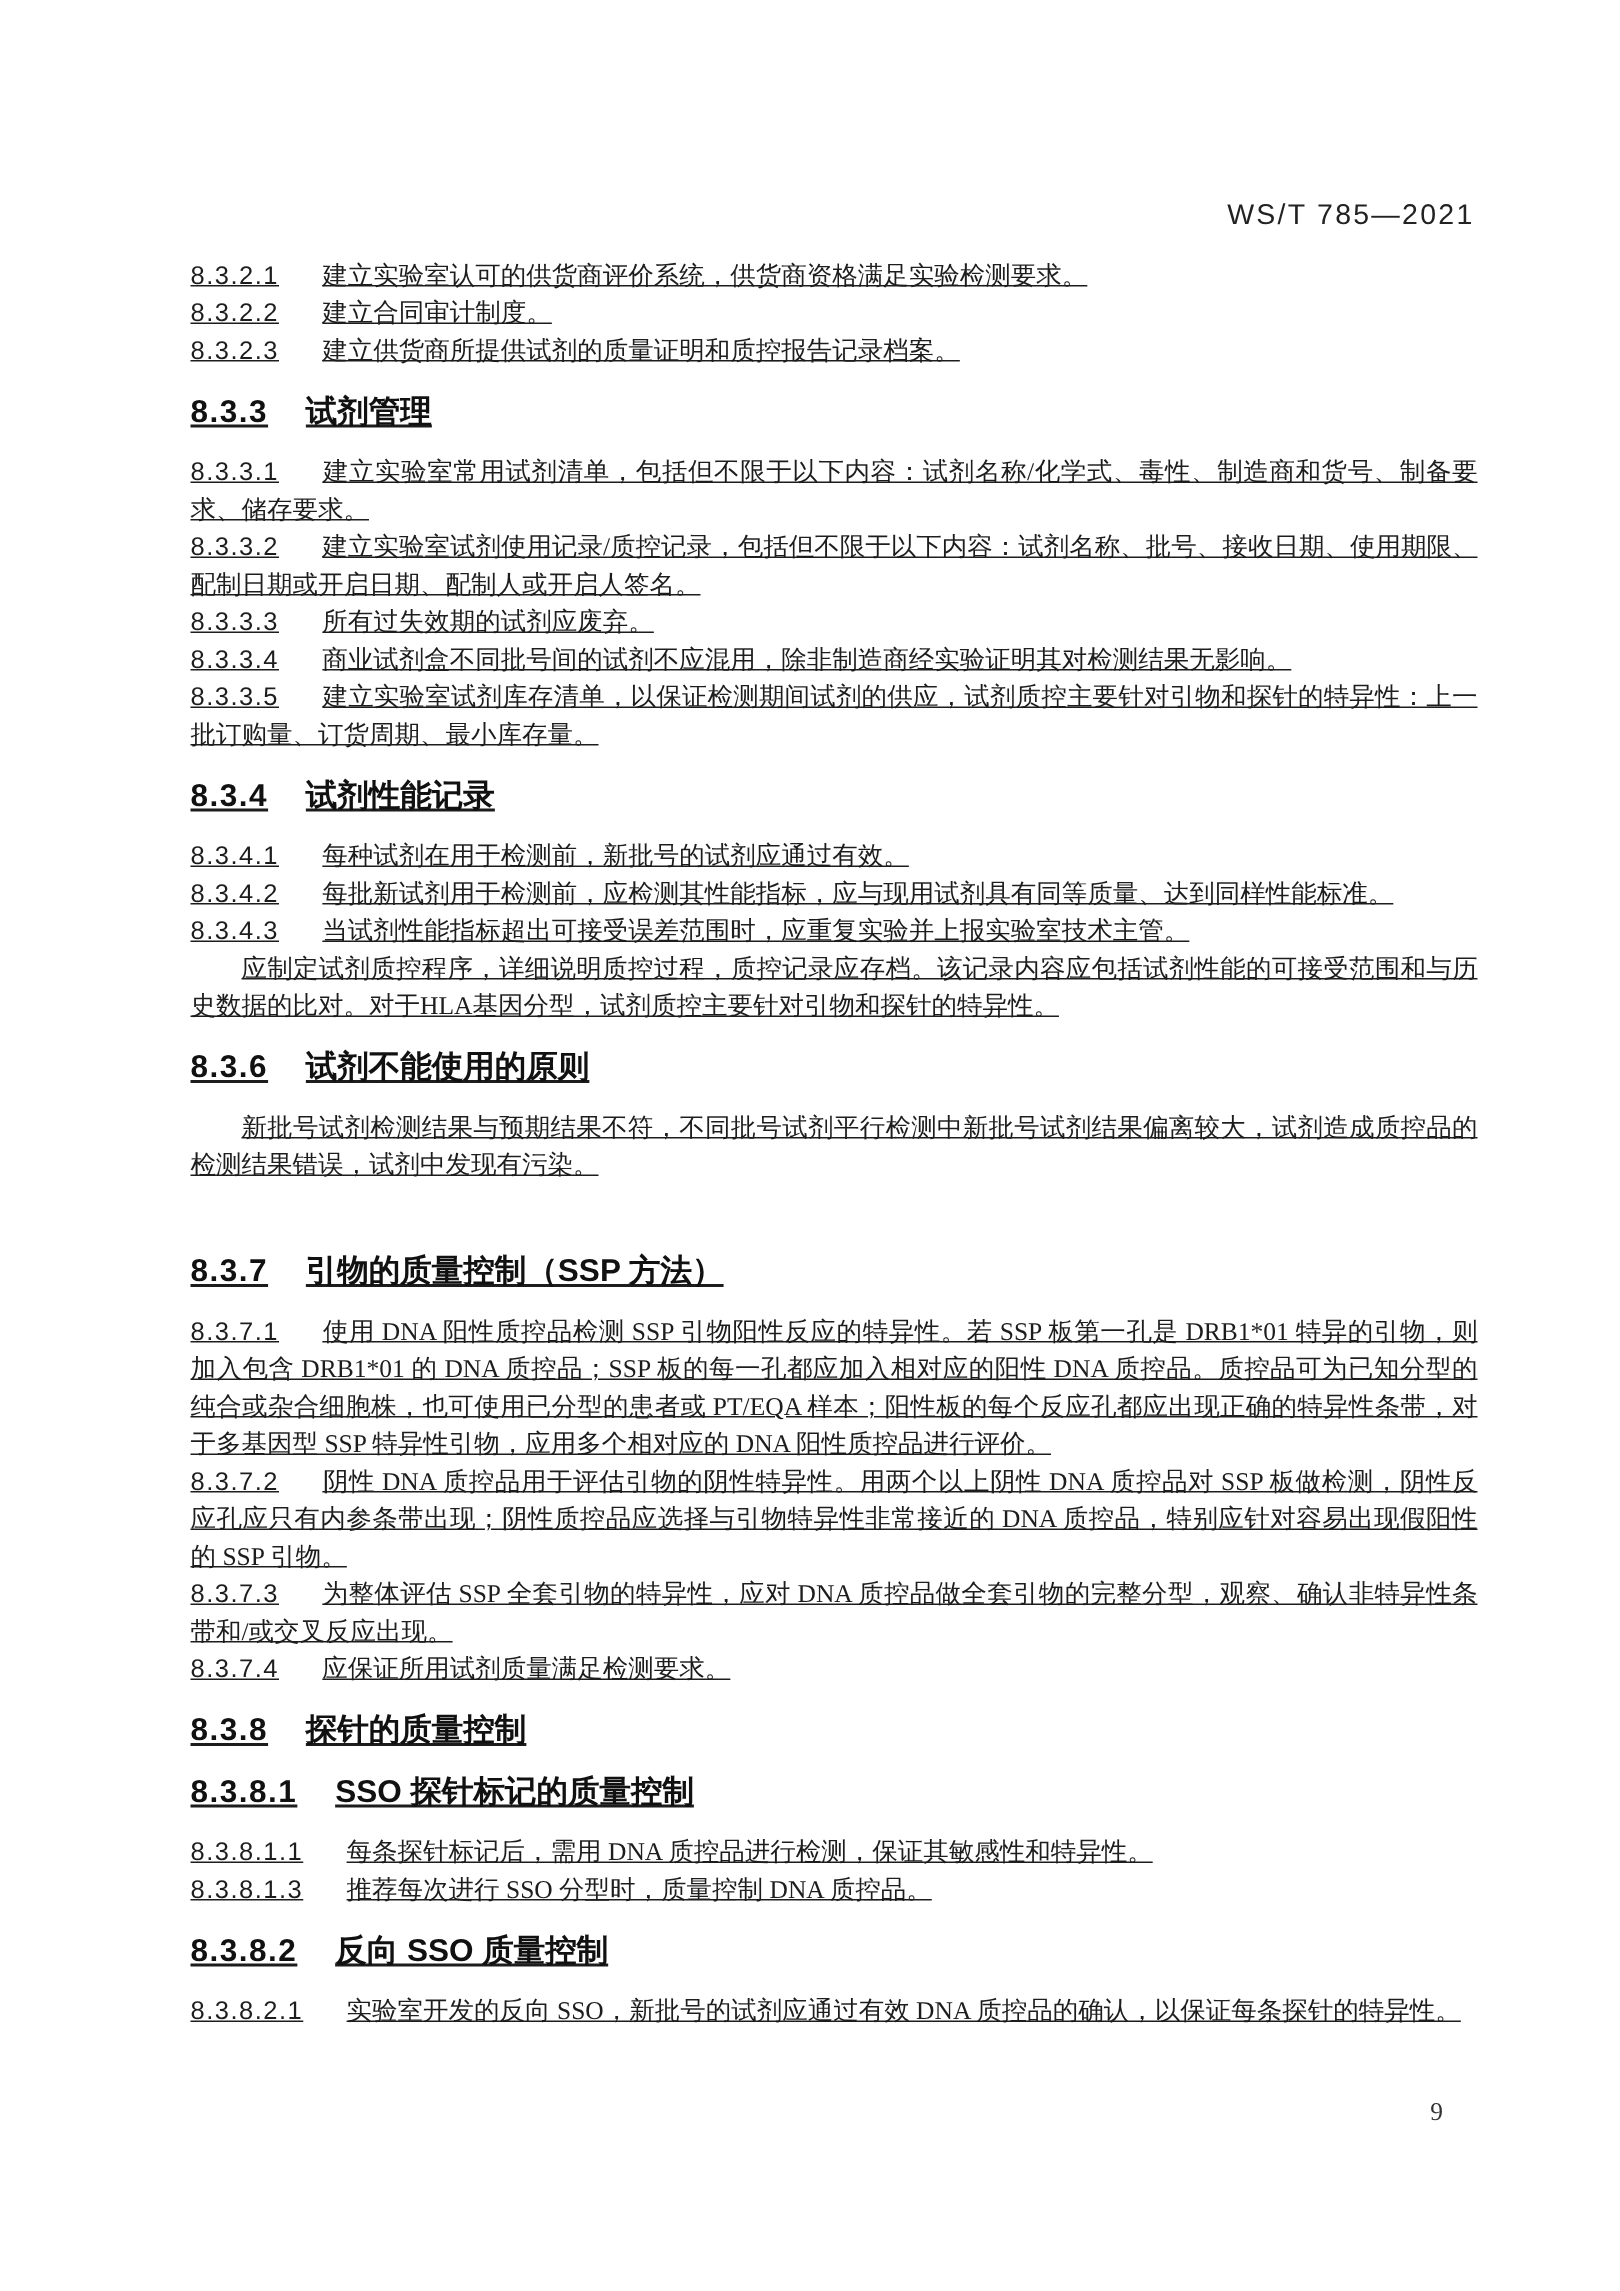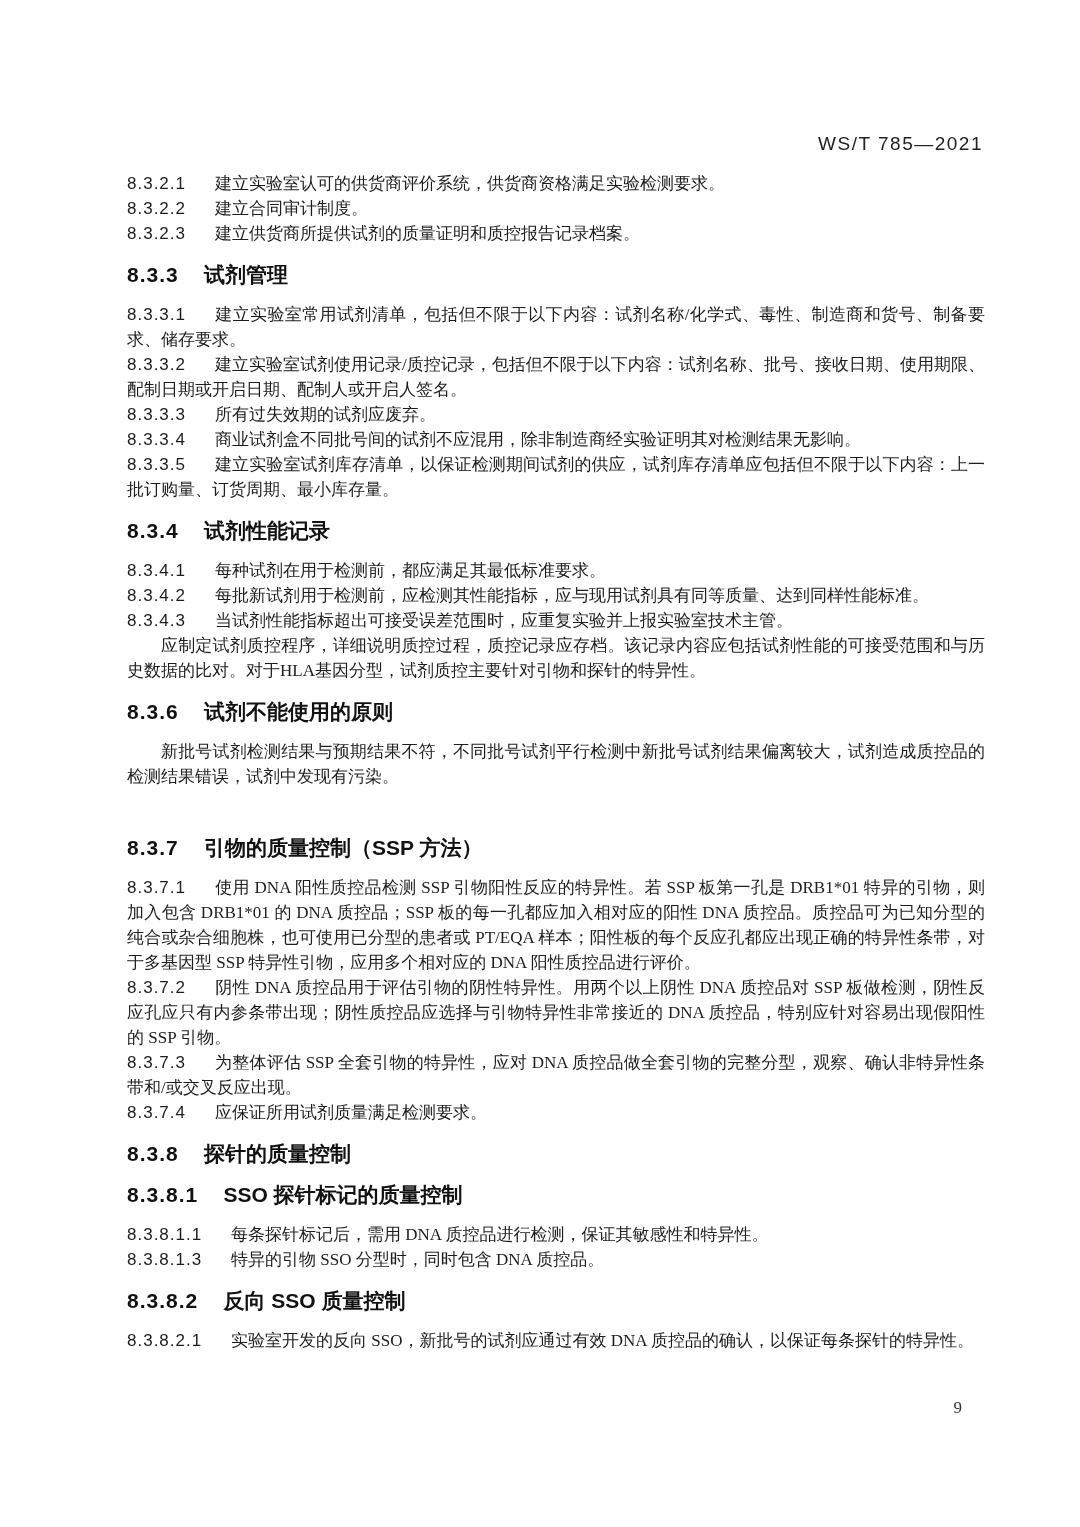--- a/index.html
+++ b/index.html
@@ -21,21 +21,21 @@
   }
   .doc-header {
     text-align: right;
     font-family: "Liberation Sans", "DejaVu Sans", sans-serif;
     font-size: 19px;
     letter-spacing: 1.5px;
     color: #222;
     line-height: 22px;
     margin: 0 2px 16px 0;
   }
-  main { display: block; }
+  main { display: block; text-decoration: underline; }
   p, h2, h3 {
     margin: 0;
     padding: 0;
   }
   .clause, .para {
     font-size: 17px;
     line-height: 25px;
     text-align: justify;
     color: #1d1d1d;
   }
@@ -81,25 +81,25 @@
     <p class="clause"><span class="num">8.3.2.1</span><span class="txt">建立实验室认可的供货商评价系统，供货商资格满足实验检测要求。</span></p>
     <p class="clause"><span class="num">8.3.2.2</span><span class="txt">建立合同审计制度。</span></p>
     <p class="clause"><span class="num">8.3.2.3</span><span class="txt">建立供货商所提供试剂的质量证明和质控报告记录档案。</span></p>
 
     <h2 class="heading"><span class="num">8.3.3</span><span class="txt">试剂管理</span></h2>
 
     <p class="clause"><span class="num">8.3.3.1</span><span class="txt">建立实验室常用试剂清单，包括但不限于以下内容：试剂名称/化学式、毒性、制造商和货号、制备要求、储存要求。</span></p>
     <p class="clause"><span class="num">8.3.3.2</span><span class="txt">建立实验室试剂使用记录/质控记录，包括但不限于以下内容：试剂名称、批号、接收日期、使用期限、配制日期或开启日期、配制人或开启人签名。</span></p>
     <p class="clause"><span class="num">8.3.3.3</span><span class="txt">所有过失效期的试剂应废弃。</span></p>
     <p class="clause"><span class="num">8.3.3.4</span><span class="txt">商业试剂盒不同批号间的试剂不应混用，除非制造商经实验证明其对检测结果无影响。</span></p>
-    <p class="clause"><span class="num">8.3.3.5</span><span class="txt">建立实验室试剂库存清单，以保证检测期间试剂的供应，试剂库存清单应包括但不限于以下内容：上一批订购量、订货周期、最小库存量。</span></p>
+    <p class="clause"><span class="num">8.3.3.5</span><span class="txt">建立实验室试剂库存清单，以保证检测期间试剂的供应，试剂质控主要针对引物和探针的特异性：上一批订购量、订货周期、最小库存量。</span></p>
 
     <h2 class="heading"><span class="num">8.3.4</span><span class="txt">试剂性能记录</span></h2>
 
-    <p class="clause"><span class="num">8.3.4.1</span><span class="txt">每种试剂在用于检测前，都应满足其最低标准要求。</span></p>
+    <p class="clause"><span class="num">8.3.4.1</span><span class="txt">每种试剂在用于检测前，新批号的试剂应通过有效。</span></p>
     <p class="clause"><span class="num">8.3.4.2</span><span class="txt">每批新试剂用于检测前，应检测其性能指标，应与现用试剂具有同等质量、达到同样性能标准。</span></p>
     <p class="clause"><span class="num">8.3.4.3</span><span class="txt">当试剂性能指标超出可接受误差范围时，应重复实验并上报实验室技术主管。</span></p>
 
 
     <p class="para">应制定试剂质控程序，详细说明质控过程，质控记录应存档。该记录内容应包括试剂性能的可接受范围和与历史数据的比对。对于HLA基因分型，试剂质控主要针对引物和探针的特异性。</p>
 
     <h2 class="heading"><span class="num">8.3.6</span><span class="txt">试剂不能使用的原则</span></h2>
 
     <p class="para">新批号试剂检测结果与预期结果不符，不同批号试剂平行检测中新批号试剂结果偏离较大，试剂造成质控品的检测结果错误，试剂中发现有污染。</p>
 
@@ -108,21 +108,21 @@
     <p class="clause"><span class="num">8.3.7.1</span><span class="txt">使用 DNA 阳性质控品检测 SSP 引物阳性反应的特异性。若 SSP 板第一孔是 DRB1*01 特异的引物，则加入包含 DRB1*01 的 DNA 质控品；SSP 板的每一孔都应加入相对应的阳性 DNA 质控品。质控品可为已知分型的纯合或杂合细胞株，也可使用已分型的患者或 PT/EQA 样本；阳性板的每个反应孔都应出现正确的特异性条带，对于多基因型 SSP 特异性引物，应用多个相对应的 DNA 阳性质控品进行评价。</span></p>
     <p class="clause"><span class="num">8.3.7.2</span><span class="txt">阴性 DNA 质控品用于评估引物的阴性特异性。用两个以上阴性 DNA 质控品对 SSP 板做检测，阴性反应孔应只有内参条带出现；阴性质控品应选择与引物特异性非常接近的 DNA 质控品，特别应针对容易出现假阳性的 SSP 引物。</span></p>
     <p class="clause"><span class="num">8.3.7.3</span><span class="txt">为整体评估 SSP 全套引物的特异性，应对 DNA 质控品做全套引物的完整分型，观察、确认非特异性条带和/或交叉反应出现。</span></p>
     <p class="clause"><span class="num">8.3.7.4</span><span class="txt">应保证所用试剂质量满足检测要求。</span></p>
 
     <h2 class="heading"><span class="num">8.3.8</span><span class="txt">探针的质量控制</span></h2>
 
     <h2 class="heading"><span class="num">8.3.8.1</span><span class="txt">SSO 探针标记的质量控制</span></h2>
 
     <p class="clause"><span class="num">8.3.8.1.1</span><span class="txt">每条探针标记后，需用 DNA 质控品进行检测，保证其敏感性和特异性。</span></p>
-    <p class="clause"><span class="num">8.3.8.1.3</span><span class="txt">特异的引物 SSO 分型时，同时包含 DNA 质控品。</span></p>
+    <p class="clause"><span class="num">8.3.8.1.3</span><span class="txt">推荐每次进行 SSO 分型时，质量控制 DNA 质控品。</span></p>
 
     <h2 class="heading"><span class="num">8.3.8.2</span><span class="txt">反向 SSO 质量控制</span></h2>
 
     <p class="clause"><span class="num">8.3.8.2.1</span><span class="txt">实验室开发的反向 SSO，新批号的试剂应通过有效 DNA 质控品的确认，以保证每条探针的特异性。</span></p>
 
   </main>
 
   <div class="page-number">9</div>
 
 </div>

